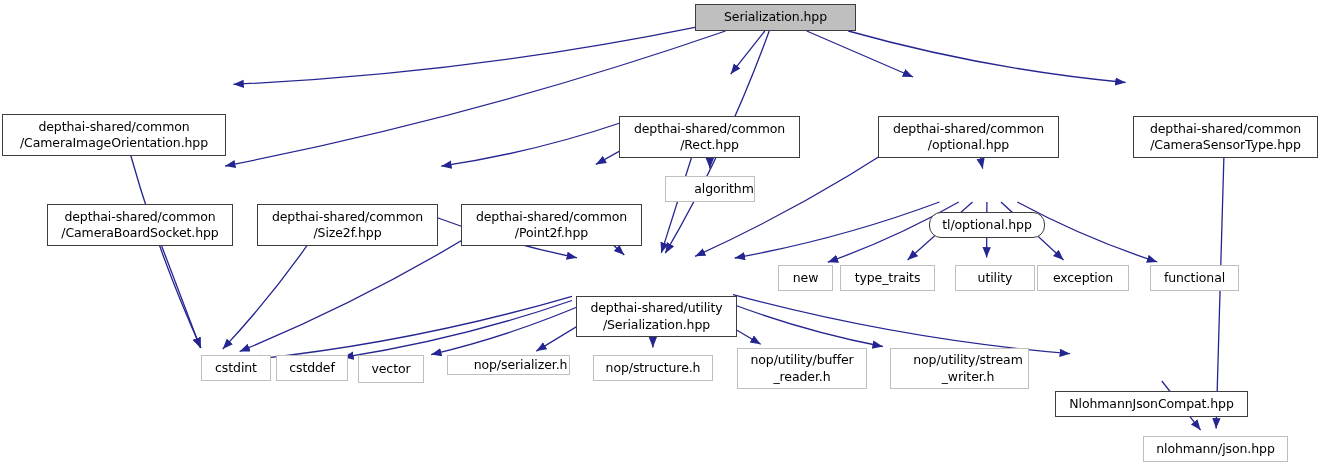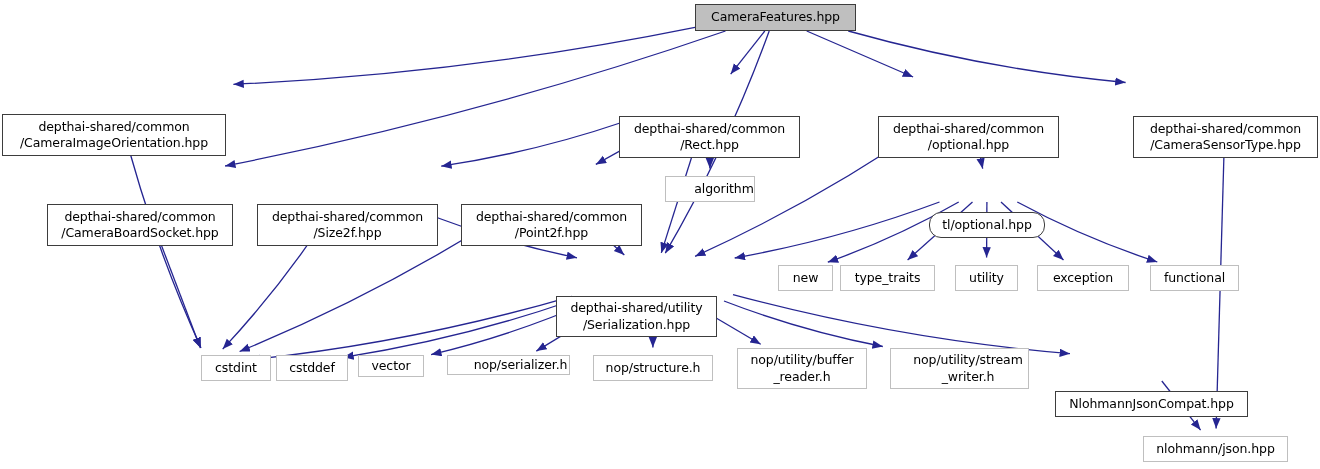--- a/index.html
+++ b/index.html
@@ -93,47 +93,47 @@
         <path d="M591.2,301.0 Q513.6,335.0 431.1,354.6" fill="none" stroke="#252591" stroke-width="1.3" marker-end="url(#arrow)"></path>
         <path d="M618.8,301.0 Q577.5,326.1 536.3,351.1" fill="none" stroke="#252591" stroke-width="1.3" marker-end="url(#arrow)"></path>
         <path d="M652.6,301.0 Q652.8,324.3 652.9,347.5" fill="none" stroke="#252591" stroke-width="1.3" marker-end="url(#arrow)"></path>
         <path d="M687.3,301.0 Q724.0,322.6 760.7,344.2" fill="none" stroke="#252591" stroke-width="1.3" marker-end="url(#arrow)"></path>
         <path d="M724.0,301.0 Q801.4,330.9 882.8,346.5" fill="none" stroke="#252591" stroke-width="1.3" marker-end="url(#arrow)"></path>
         <path d="M733.0,294.6 Q898.8,339.3 1070.0,353.7" fill="none" stroke="#252591" stroke-width="1.3" marker-end="url(#arrow)"></path>
         <path d="M1161.8,381.0 Q1181.2,405.6 1200.6,430.1" fill="none" stroke="#252591" stroke-width="1.3" marker-end="url(#arrow)"></path>
       </g>
   </svg>
   <div id="node-layer">
-      <div class="node root" style="left: 695px; top: 4px; width: 161px; height: 27px;"><span class="node-label">CameraFeatures.hpp</span></div>
+      <div class="node root" style="left: 695px; top: 4px; width: 161px; height: 27px;"><span class="node-label">Serialization.hpp</span></div>
       <div class="node strong" style="left: 2px; top: 78px; width: 224px; height: 42px;"><span class="node-label">depthai-shared/common
 /CameraImageOrientation.hpp</span></div>
       <div class="node strong" style="left: 619px; top: 80px; width: 181px; height: 42px;"><span class="node-label">depthai-shared/common
 /Rect.hpp</span></div>
       <div class="node strong" style="left: 878px; top: 80px; width: 181px; height: 42px;"><span class="node-label">depthai-shared/common
 /optional.hpp</span></div>
       <div class="node strong" style="left: 1133px; top: 80px; width: 185px; height: 42px;"><span class="node-label">depthai-shared/common
 /CameraSensorType.hpp</span></div>
       <div class="node strong" style="left: 47px; top: 168px; width: 186px; height: 42px;"><span class="node-label">depthai-shared/common
 /CameraBoardSocket.hpp</span></div>
       <div class="node strong" style="left: 257px; top: 168px; width: 181px; height: 42px;"><span class="node-label">depthai-shared/common
 /Size2f.hpp</span></div>
       <div class="node strong" style="left: 461px; top: 168px; width: 181px; height: 42px;"><span class="node-label">depthai-shared/common
 /Point2f.hpp</span></div>
       <div class="node" style="left: 665px; top: 176px; width: 90px; height: 26px; padding-left: 28px;"><span class="node-label">algorithm</span></div>
       <div class="node strong" style="left: 929px; top: 176px; width: 116px; height: 26px; border-radius: 12px;"><span class="node-label">tl/optional.hpp</span></div>
-      <div class="node strong" style="left: 556px; top: 260px; width: 161px; height: 41px;"><span class="node-label">depthai-shared/utility
+      <div class="node strong" style="left: 576px; top: 260px; width: 161px; height: 41px;"><span class="node-label">depthai-shared/utility
 /Serialization.hpp</span></div>
       <div class="node" style="left: 766px; top: 265px; width: 55px; height: 26px; margin-left: 12px;"><span class="node-label">new</span></div>
       <div class="node" style="left: 840px; top: 265px; width: 95px; height: 26px;"><span class="node-label">type_traits</span></div>
-      <div class="node" style="left: 955px; top: 265px; width: 63px; height: 26px;"><span class="node-label">utility</span></div>
+      <div class="node" style="left: 955px; top: 265px; width: 80px; height: 26px;"><span class="node-label">utility</span></div>
       <div class="node" style="left: 1037px; top: 265px; width: 92px; height: 26px;"><span class="node-label">exception</span></div>
       <div class="node" style="left: 1150px; top: 265px; width: 89px; height: 26px;"><span class="node-label">functional</span></div>
       <div class="node" style="left: 173px; top: 355px; width: 70px; height: 26px; margin-left: 28px;"><span class="node-label">cstdint</span></div>
       <div class="node" style="left: 264px; top: 355px; width: 72px; height: 26px; margin-left: 12px;"><span class="node-label">cstddef</span></div>
-      <div class="node" style="left: 358px; top: 355px; width: 66px; height: 22px;"><span class="node-label">vector</span></div>
+      <div class="node" style="left: 358px; top: 355px; width: 66px; height: 28px;"><span class="node-label">vector</span></div>
       <div class="node" style="left: 447px; top: 355px; width: 123px; height: 20px; padding-left: 24px;"><span class="node-label">nop/serializer.h</span></div>
       <div class="node" style="left: 593px; top: 355px; width: 120px; height: 26px;"><span class="node-label">nop/structure.h</span></div>
       <div class="node" style="left: 737px; top: 348px; width: 130px; height: 41px;"><span class="node-label">nop/utility/buffer
 _reader.h</span></div>
       <div class="node" style="left: 890px; top: 348px; width: 139px; height: 41px; padding-left: 17px;"><span class="node-label">nop/utility/stream
 _writer.h</span></div>
       <div class="node strong" style="left: 1055px; top: 355px; width: 193px; height: 26px;"><span class="node-label">NlohmannJsonCompat.hpp</span></div>
       <div class="node" style="left: 1143px; top: 436px; width: 145px; height: 26px;"><span class="node-label">nlohmann/json.hpp</span></div>
     </div>
 </div>

